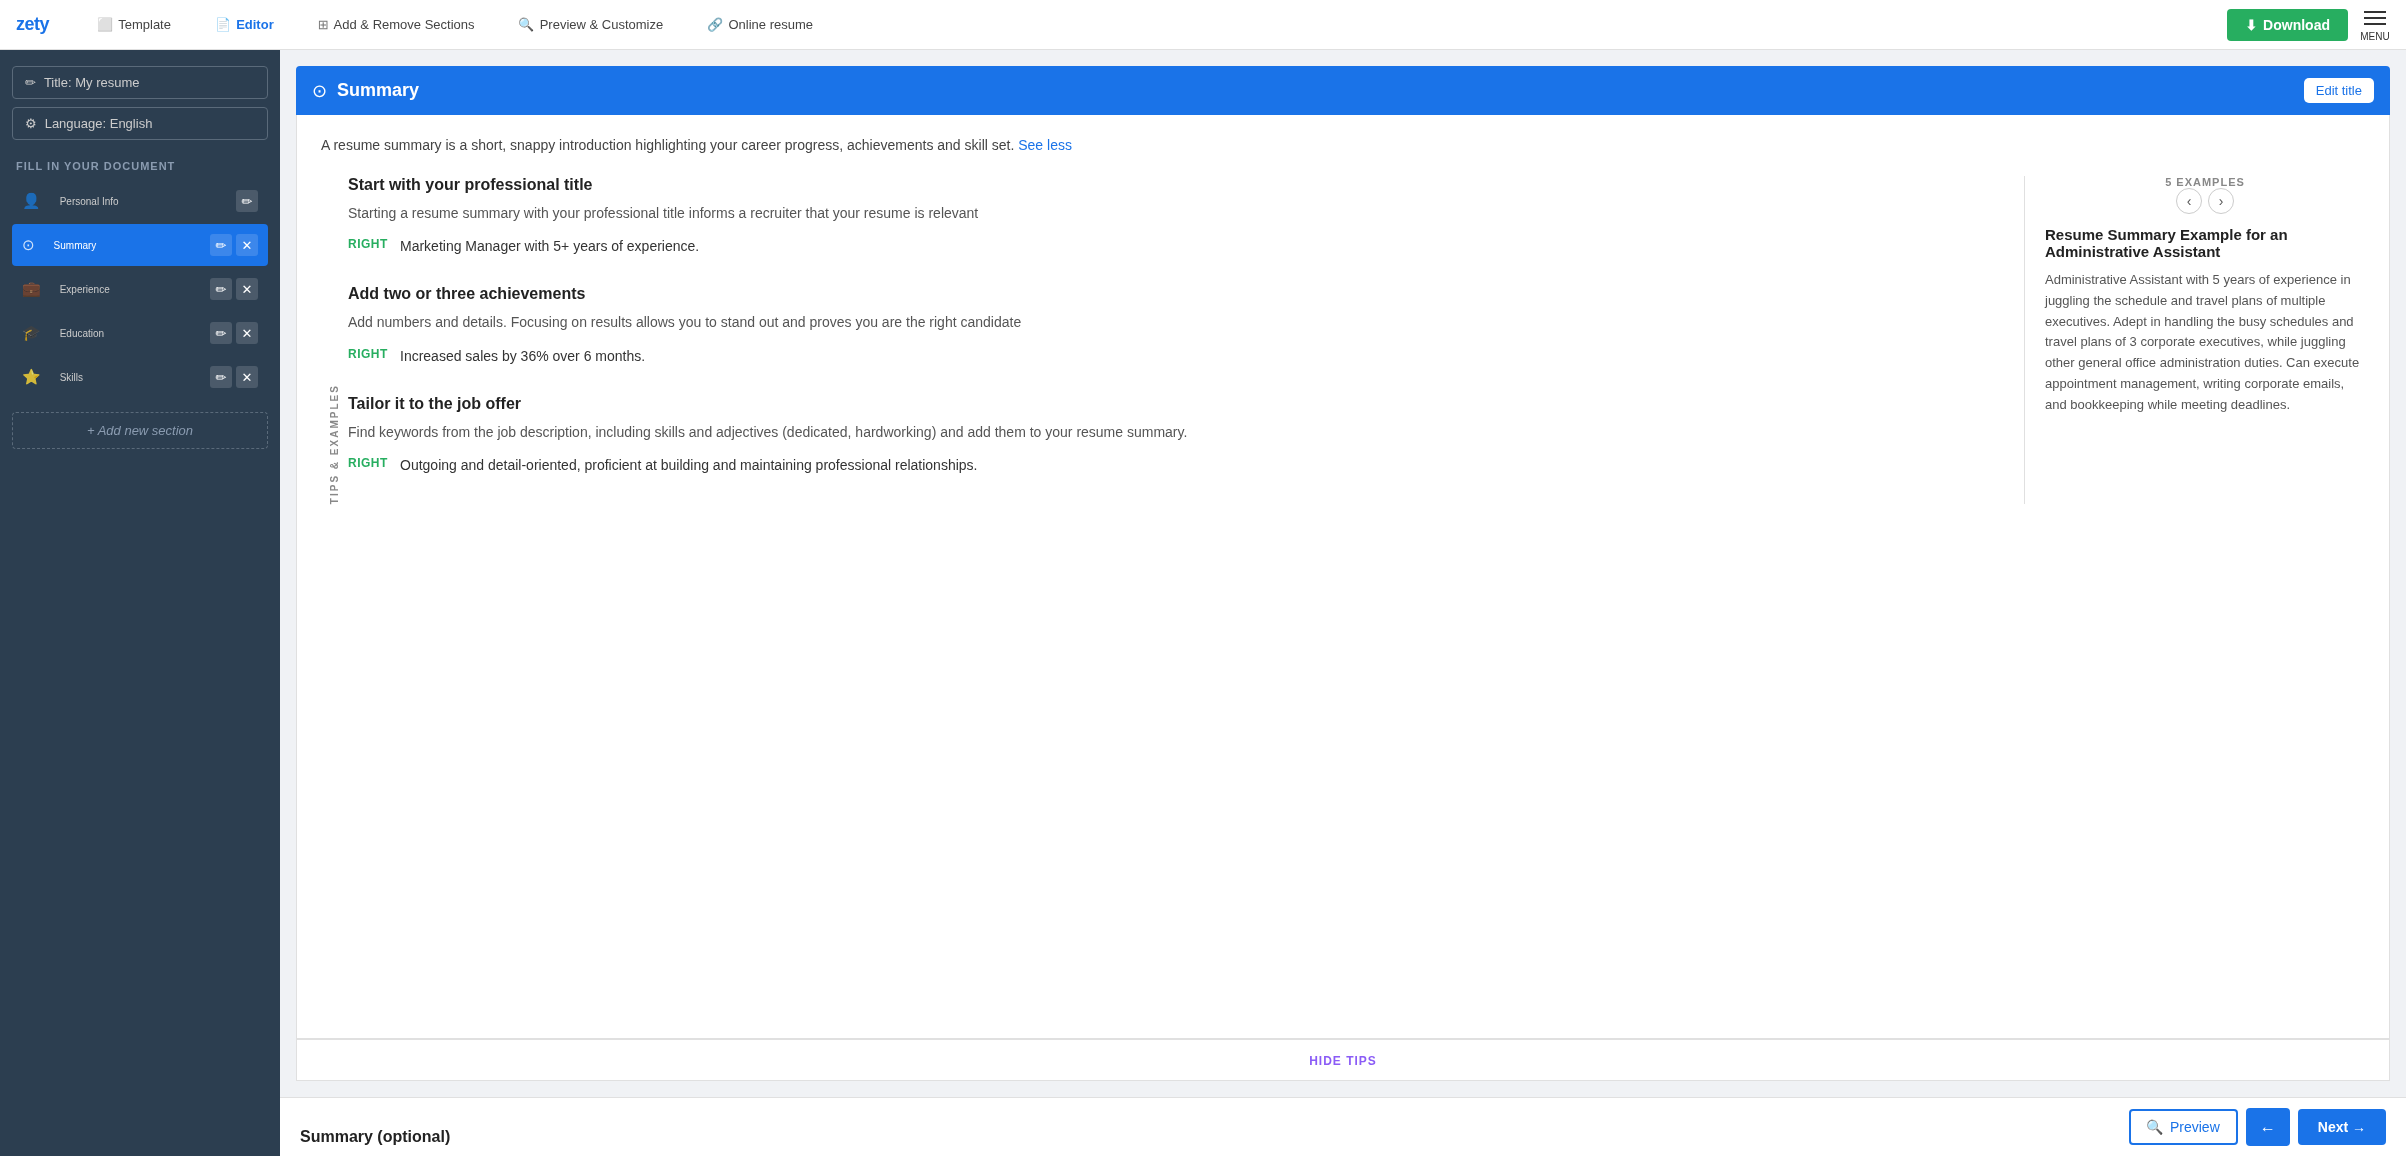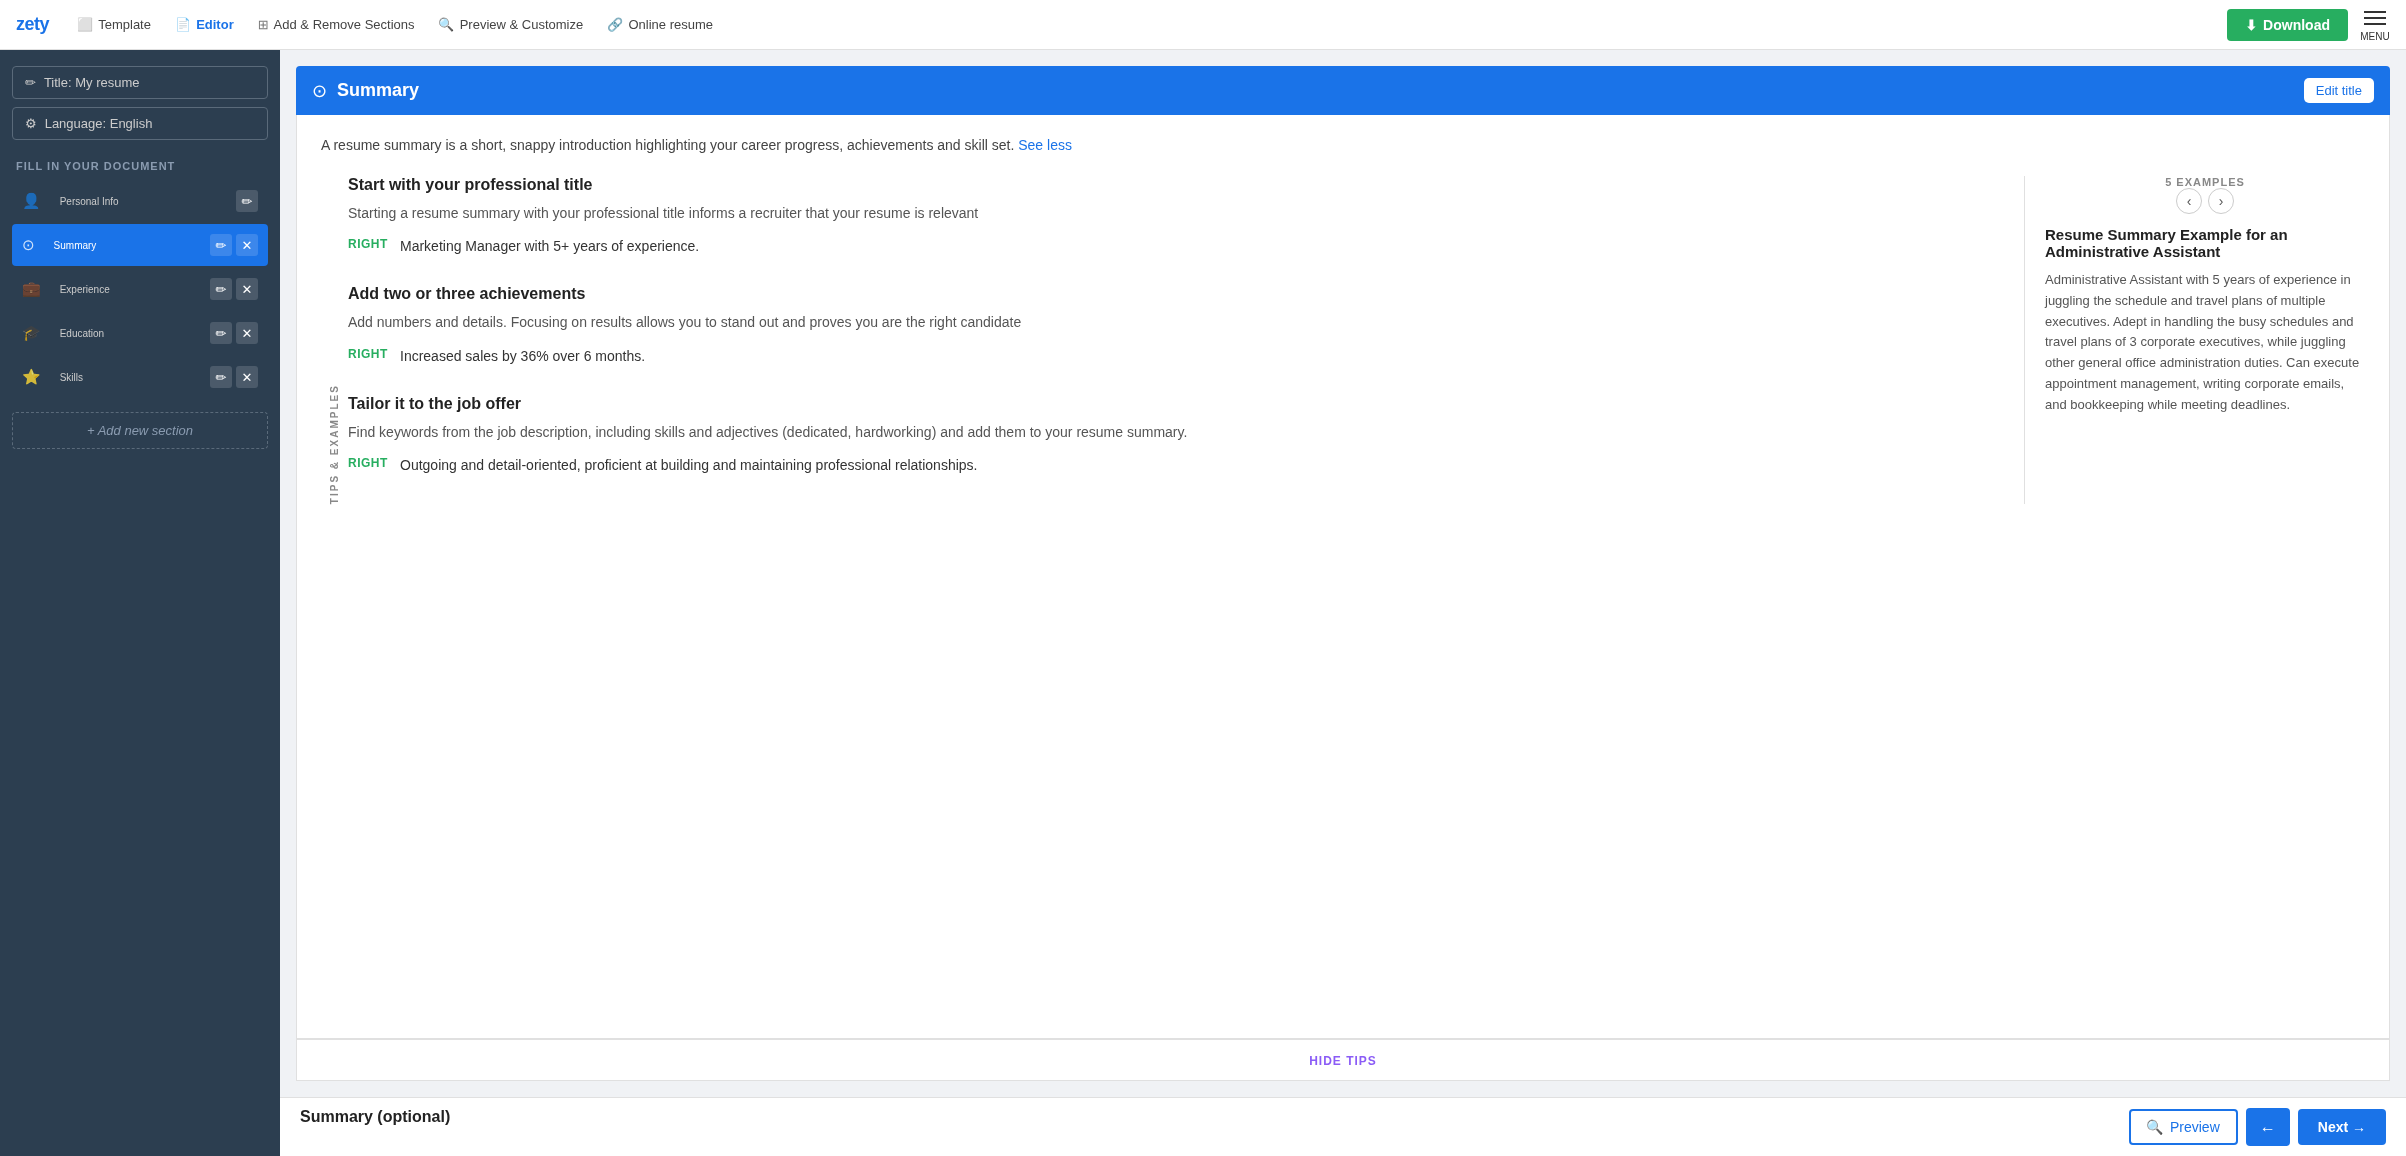--- a/index.html
+++ b/index.html
@@ -1,21 +1,21 @@
 <!DOCTYPE html>
 <html><head>
   <meta charset="utf-8">
   <style>
     * { box-sizing: border-box; margin: 0; padding: 0; }
     body { font-family: -apple-system, BlinkMacSystemFont, 'Segoe UI', Arial, sans-serif; background: #f5f5f5; display: flex; flex-direction: column; height: 100vh; overflow: hidden; font-size: 14px; }
 
     
     .topnav {
       display: flex; align-items: center; background: #fff;
-      border-bottom: 1px solid #e0e0e0; height: 50px; padding: 0 16px; gap: 0; z-index: 10;
+      border-bottom: 1px solid #e0e0e0; height: 50px; padding: 0 16px; gap: 20px; z-index: 10;
     }
     .logo { font-weight: 700; font-size: 18px; color: #1a73e8; margin-right: 16px; letter-spacing: -0.5px; }
     .nav-item {
       display: flex; align-items: center; gap: 5px; padding: 6px 12px;
       color: #444; font-size: 13px; cursor: pointer; border-radius: 4px; white-space: nowrap;
     }
     .nav-item.active { color: #1a73e8; font-weight: 600; }
     .nav-item .nav-icon { font-size: 13px; color: #777; }
     .nav-right { margin-left: auto; display: flex; align-items: center; gap: 12px; }
     .download-btn {
@@ -131,21 +131,21 @@
     
     .hide-tips-bar {
       background: #fff; border-top: 1px solid #e8e8e8; border: 1px solid #e0e0e0;
       text-align: center; padding: 12px;
     }
     .hide-tips-link { color: #8b5cf6; font-size: 12px; font-weight: 600; letter-spacing: 1px; cursor: pointer; text-transform: uppercase; text-decoration: none; }
 
     
     .bottom-bar {
       background: #fff; border-top: 1px solid #e0e0e0; padding: 10px 20px;
-      display: flex; align-items: flex-start; justify-content: space-between;
+      display: flex; align-items: flex-end; justify-content: space-between;
     }
     .bottom-title { font-size: 16px; font-weight: 600; color: #222; }
     .bottom-actions { display: flex; gap: 8px; align-items: center; }
     .preview-btn {
       background: #fff; color: #1a73e8; border: 2px solid #1a73e8;
       border-radius: 4px; padding: 8px 16px; font-size: 14px; font-weight: 500;
       cursor: pointer; display: flex; align-items: center; gap: 6px;
     }
     .back-btn {
       background: #1a73e8; color: #fff; border: none; border-radius: 4px;

